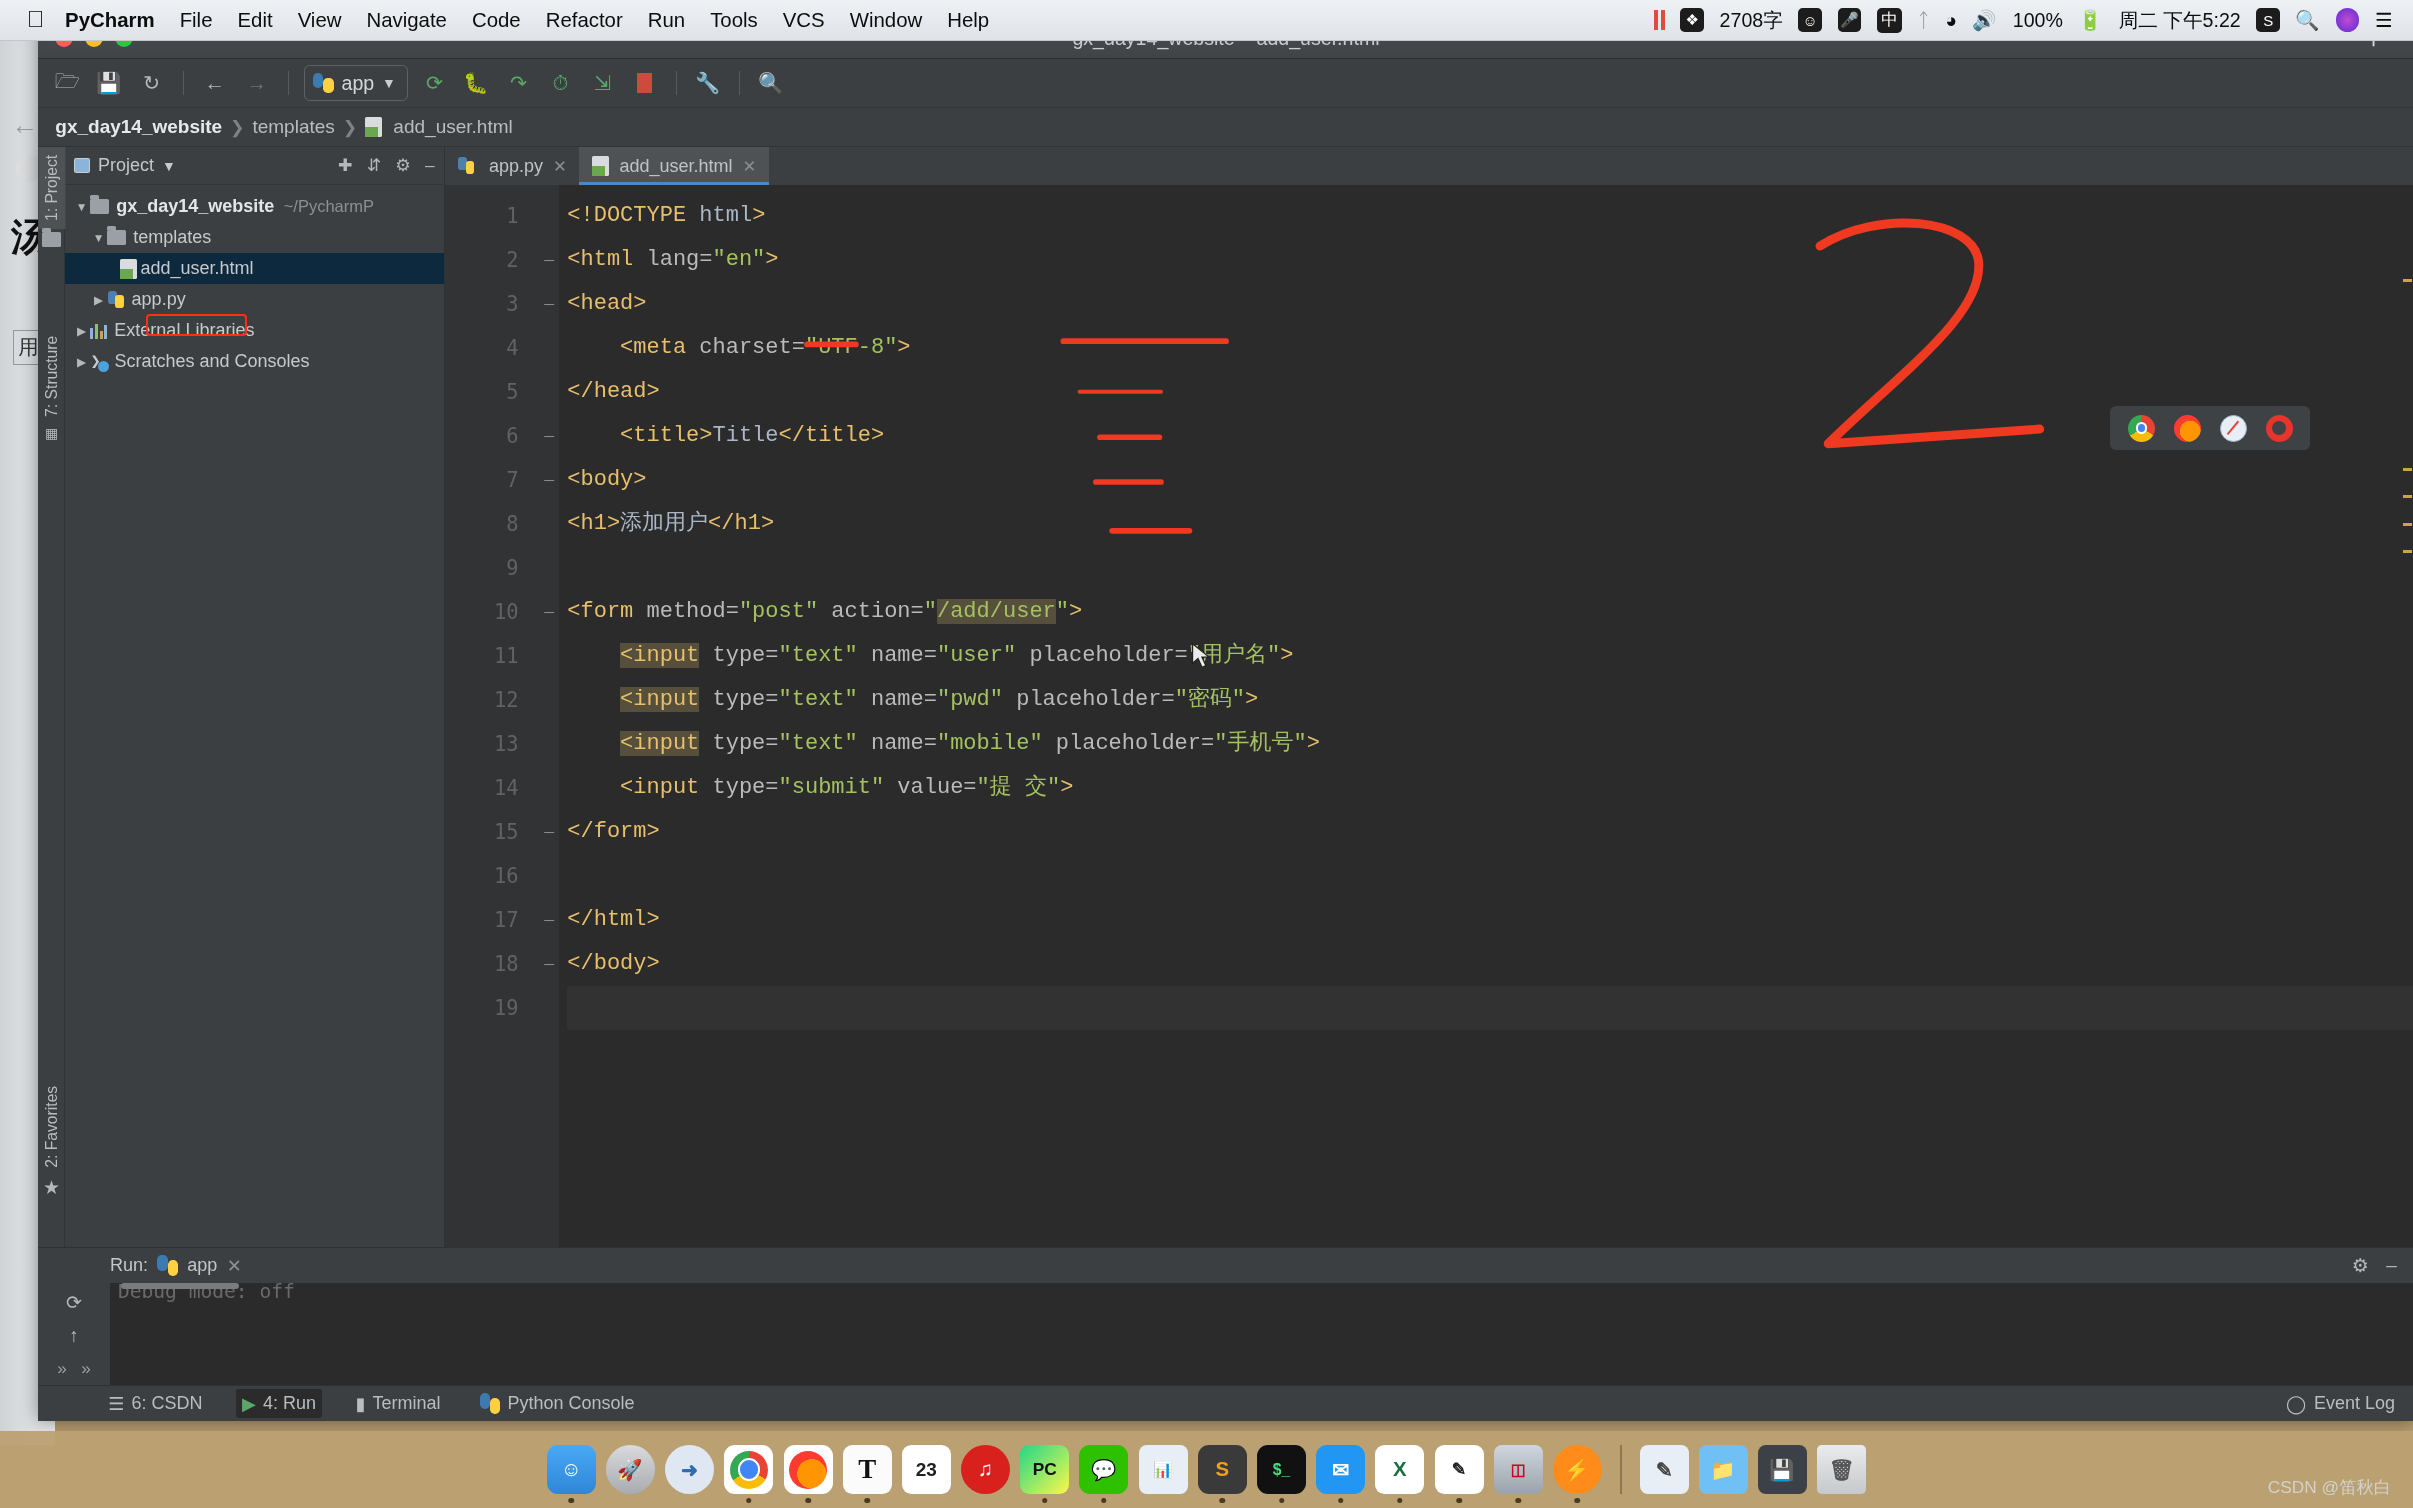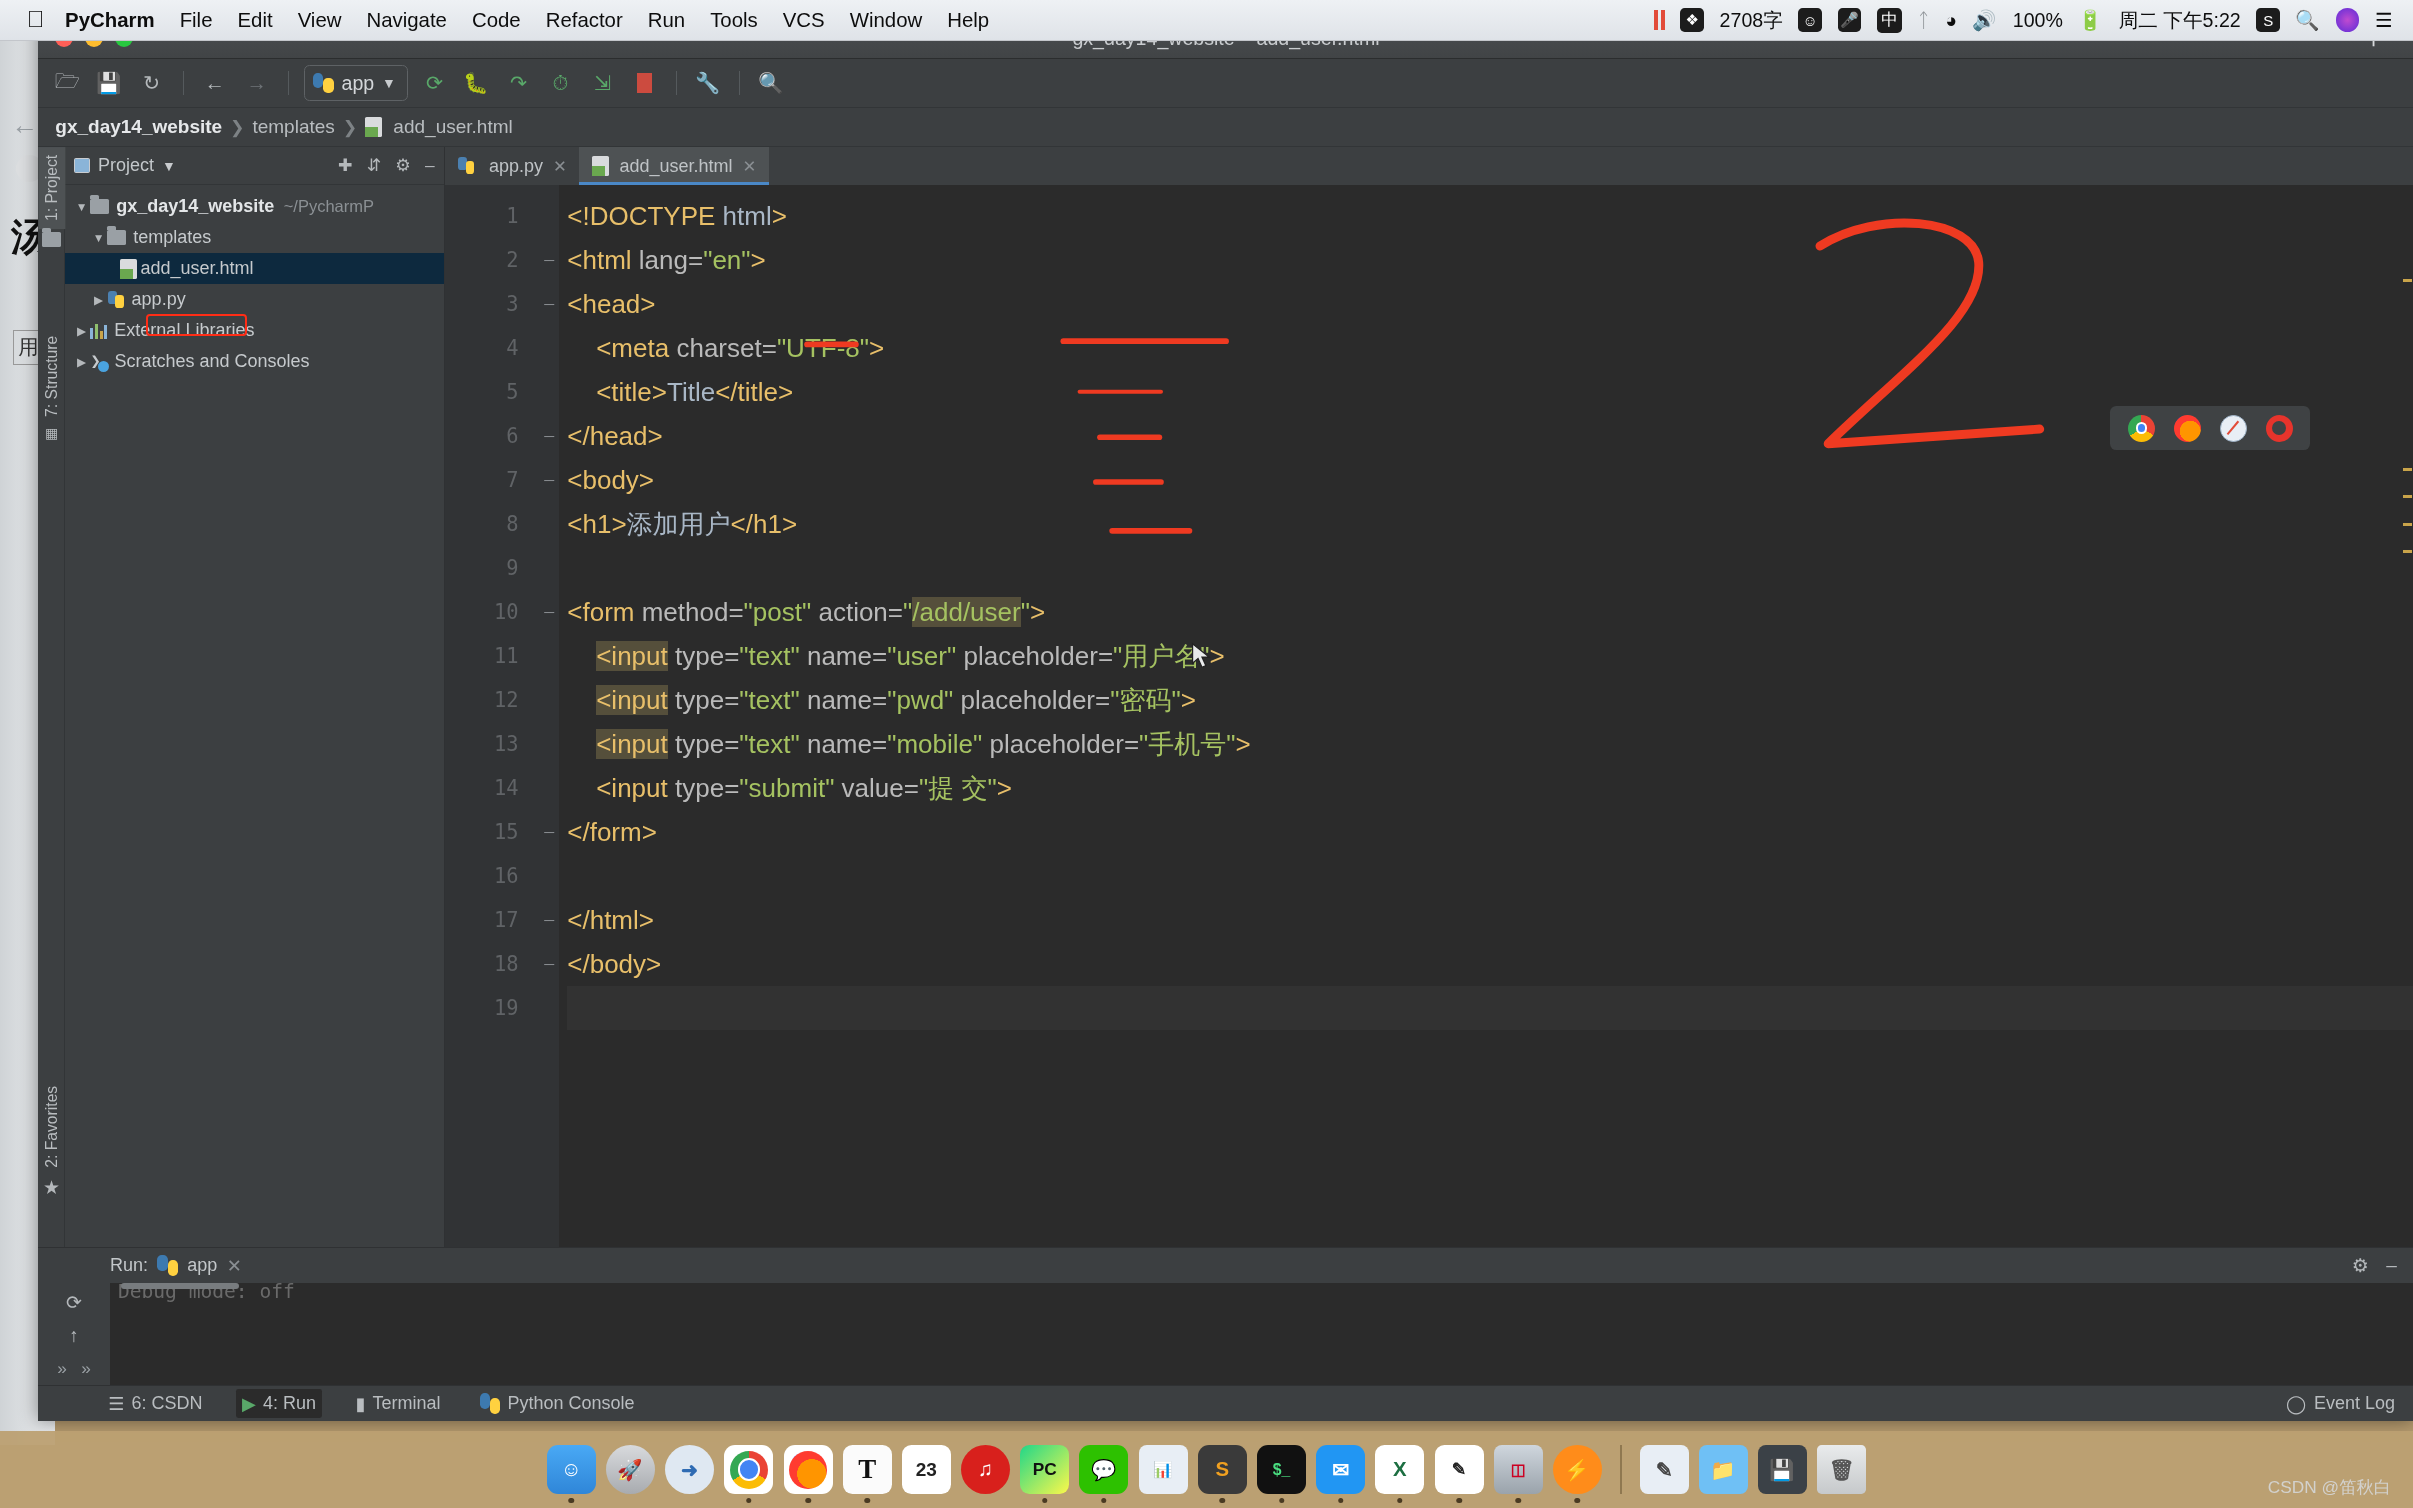--- a/index.html
+++ b/index.html
@@ -165,21 +165,21 @@
   #gutter {
     width: 94px; background: #313335; color: #606366;
     font-family: "DejaVu Sans Mono", monospace; font-size: 20.4px;
     text-align: right; padding-top: 9.4px; user-select: none;
   }
   #gutter .ln { height: 44px; line-height: 44px; padding-right: 20.4px; }
   #foldcol { width: 20.4px; background: #313335; padding-top: 9.4px; position:relative;}
   #foldcol .fd { height: 44px; display:flex; align-items:center; justify-content:center; color:#8a8f93; font-size:14px;}
   #code {
     flex: 1; padding-top: 9.4px; padding-left: 7.9px;
-    font-family: Liberation Sans, sans-serif; font-size: 26px;
+    font-family: Liberation Mono, monospace; font-size: 22px;
     color: #a9b7c6; position: relative;
   }
   #code .cl { height: 44px; line-height: 44px; white-space: pre; }
   #code .cl.cur { background: #323232; }
   .tag { color: #e8bf6a; }
   .attr { color: #bababa; }
   .val { color: #a5c261; }
   .txt { color: #a9b7c6; }
   .hl { background: rgba(164,145,90,.35); }
   .gutter-cur { background:#313335; }
@@ -481,22 +481,22 @@
           <div class="fd">─</div>
           <div class="fd">─</div>
           <div class="fd"></div>
         </div>
 
         <div id="code">
           <div class="cl"><span class="tag">&lt;!DOCTYPE</span> <span class="txt">html</span><span class="tag">&gt;</span></div>
           <div class="cl"><span class="tag">&lt;html</span> <span class="attr">lang=</span><span class="val">"en"</span><span class="tag">&gt;</span></div>
           <div class="cl"><span class="tag">&lt;head&gt;</span></div>
           <div class="cl">    <span class="tag">&lt;meta</span> <span class="attr">charset=</span><span class="val">"UTF-8"</span><span class="tag">&gt;</span></div>
+          <div class="cl"><span class="tag">&lt;/head&gt;</span></div>
           <div class="cl">    <span class="tag">&lt;title&gt;</span><span class="txt">Title</span><span class="tag">&lt;/title&gt;</span></div>
-          <div class="cl"><span class="tag">&lt;/head&gt;</span></div>
           <div class="cl"><span class="tag">&lt;body&gt;</span></div>
           <div class="cl"><span class="tag">&lt;h1&gt;</span><span class="txt">添加用户</span><span class="tag">&lt;/h1&gt;</span></div>
           <div class="cl"></div>
           <div class="cl"><span class="tag">&lt;form</span> <span class="attr">method=</span><span class="val">"post"</span> <span class="attr">action=</span><span class="val">"<span class="hl">/add</span><span class="hl">/user</span>"</span><span class="tag">&gt;</span></div>
           <div class="cl">    <span class="tag hl">&lt;input</span> <span class="attr">type=</span><span class="val">"text"</span> <span class="attr">name=</span><span class="val">"user"</span> <span class="attr">placeholder=</span><span class="val">"用户名"</span><span class="tag">&gt;</span></div>
           <div class="cl">    <span class="tag hl">&lt;input</span> <span class="attr">type=</span><span class="val">"text"</span> <span class="attr">name=</span><span class="val">"pwd"</span> <span class="attr">placeholder=</span><span class="val">"密码"</span><span class="tag">&gt;</span></div>
           <div class="cl">    <span class="tag hl">&lt;input</span> <span class="attr">type=</span><span class="val">"text"</span> <span class="attr">name=</span><span class="val">"mobile"</span> <span class="attr">placeholder=</span><span class="val">"手机号"</span><span class="tag">&gt;</span></div>
           <div class="cl">    <span class="tag">&lt;input</span> <span class="attr">type=</span><span class="val">"submit"</span> <span class="attr">value=</span><span class="val">"提 交"</span><span class="tag">&gt;</span></div>
           <div class="cl"><span class="tag">&lt;/form&gt;</span></div>
           <div class="cl"></div>

